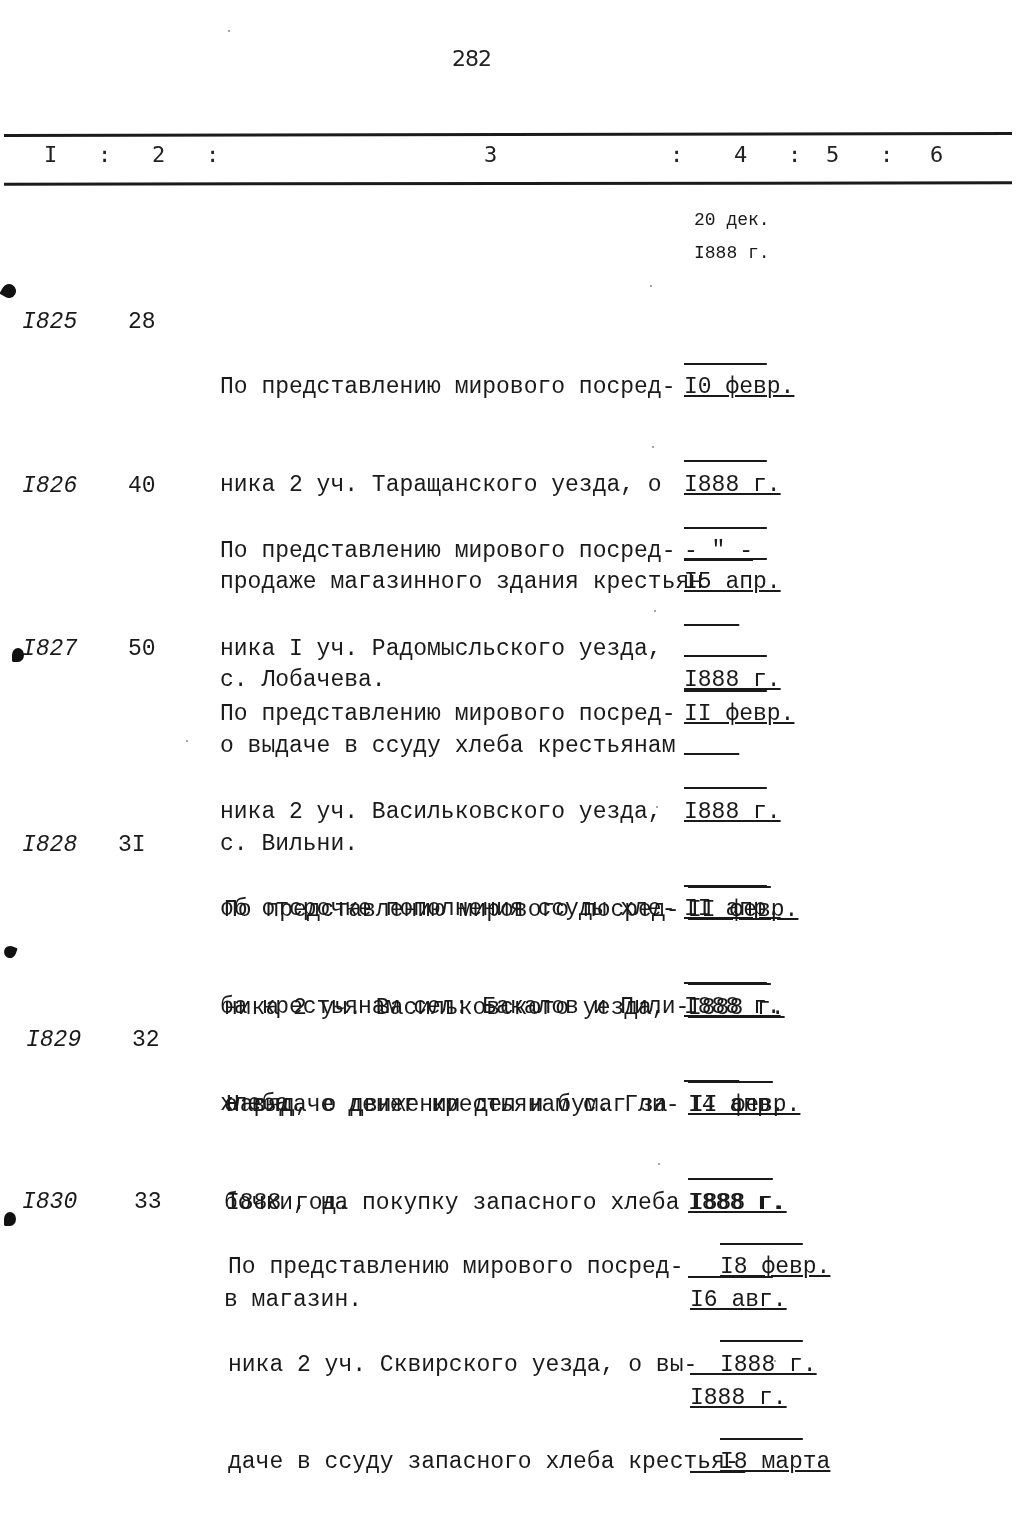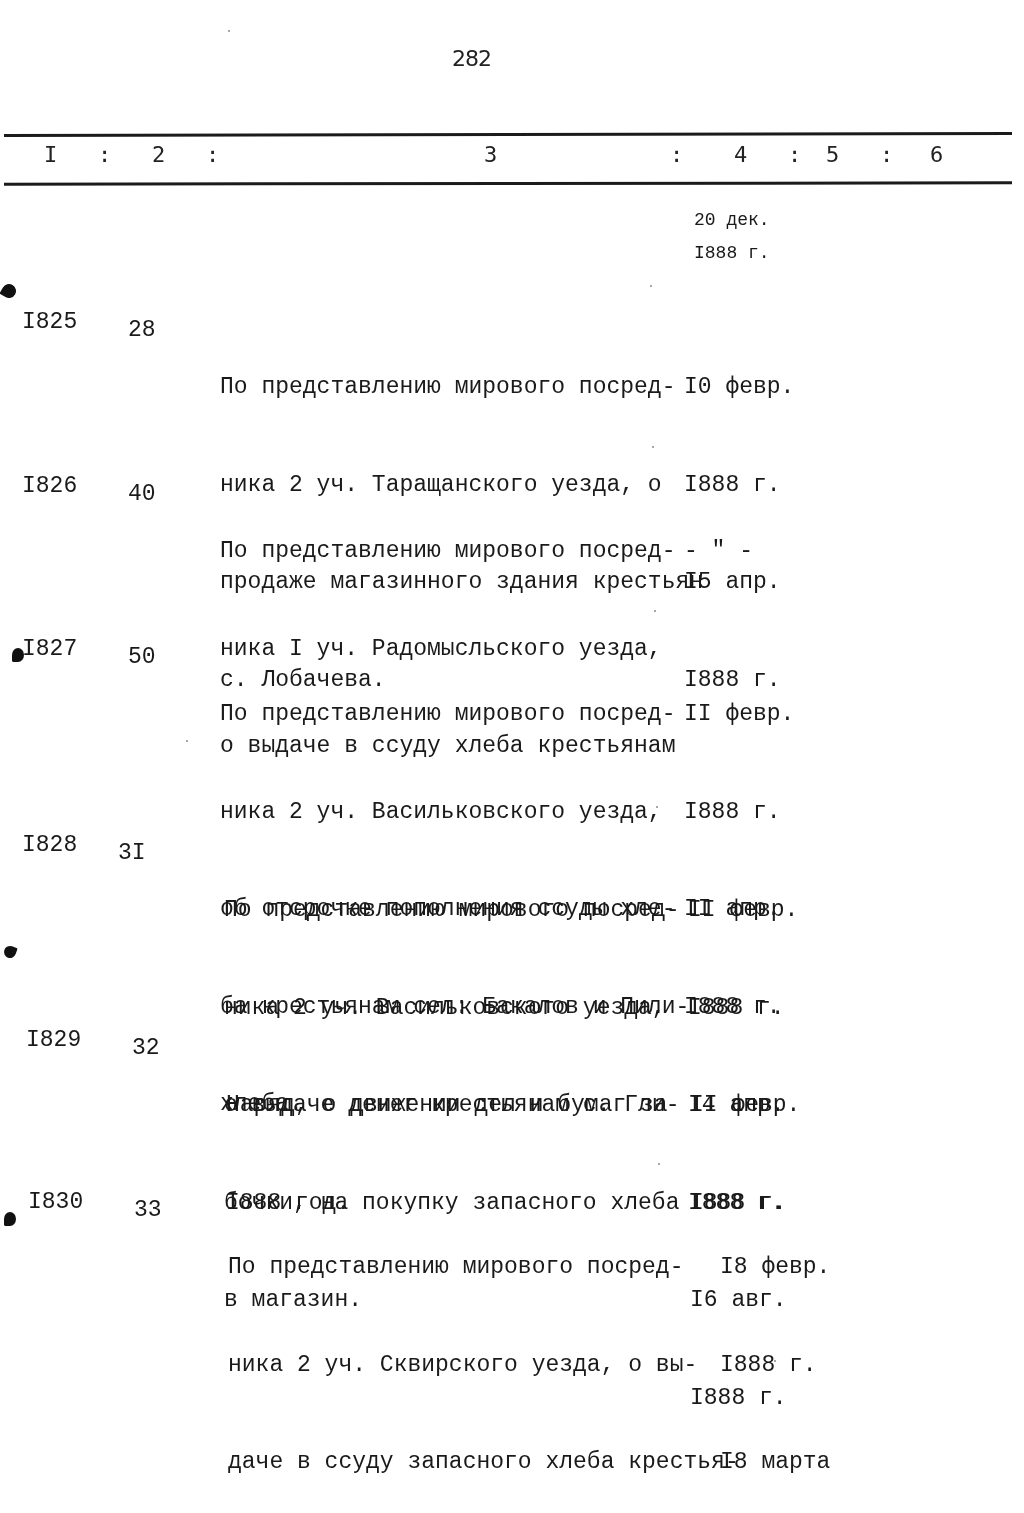--- a/index.html
+++ b/index.html
@@ -54,24 +54,24 @@
       position: absolute;
       top: 0;
     }
     .entry {
       position: absolute;
       left: 0;
       width: 1024px;
       font-size: 23px;
       line-height: 32.5px;
     }
-    .entry .col1 { position: absolute; left: 22px; top: 0; }
-    .entry .col2 { position: absolute; left: 128px; top: 8px; text-align: right; }
+    .entry .col1 { position: absolute; left: 22px; top: 0; font-style: italic; }
+    .entry .col2 { position: absolute; left: 128px; top: 0; text-align: right; }
     .entry .col3 { position: absolute; left: 220px; top: 0; white-space: pre; }
-    .entry .col4 { position: absolute; left: 684px; top: 0; white-space: pre; }
+    .entry .col4 { position: absolute; left: 684px; top: 0; white-space: pre; text-decoration: underline; }
     .entry .line { display: block; height: 32.5px; }
     .cont {
       position: absolute;
       left: 694px;
       top: 204px;
       font-size: 18px;
       line-height: 32.5px;
     }
     .cont .line { display: block; }
     .punch {
@@ -133,20 +133,21 @@
     </div>
   </div>
 
   <div class="entry" style="top:470px">
     <span class="col1">I826</span>
     <span class="col2">40</span>
     <div class="col3">
       <span class="line">По представлению мирового посред-</span>
       <span class="line">ника I уч. Радомысльского уезда,</span>
       <span class="line">о выдаче в ссуду хлеба крестьянам</span>
+      <span class="line">с. Вильни.</span>
     </div>
     <div class="col4">
       <span class="line">- " -</span>
     </div>
   </div>
 
   <div class="entry" style="top:633px">
     <span class="col1">I827</span>
     <span class="col2">50</span>
     <div class="col3">
@@ -191,21 +192,21 @@
     </div>
     <div class="col4" style="left:690px">
       <span class="line">II февр.</span>
       <span class="line">I888 г.</span>
       <span class="line">I6 авг.</span>
       <span class="line">I888 г.</span>
     </div>
   </div>
 
   <div class="entry" style="top:1186px">
-    <span class="col1" style="left:28px">I830</span>
+    <span class="col1" style="left:22px">I830</span>
     <span class="col2" style="left:134px">33</span>
     <div class="col3" style="left:228px">
       <span class="line">По представлению мирового посред-</span>
       <span class="line">ника 2 уч. Сквирского уезда, о вы-</span>
       <span class="line">даче в ссуду запасного хлеба крестья-</span>
       
       
       
     </div>
     <div class="col4" style="left:720px">

